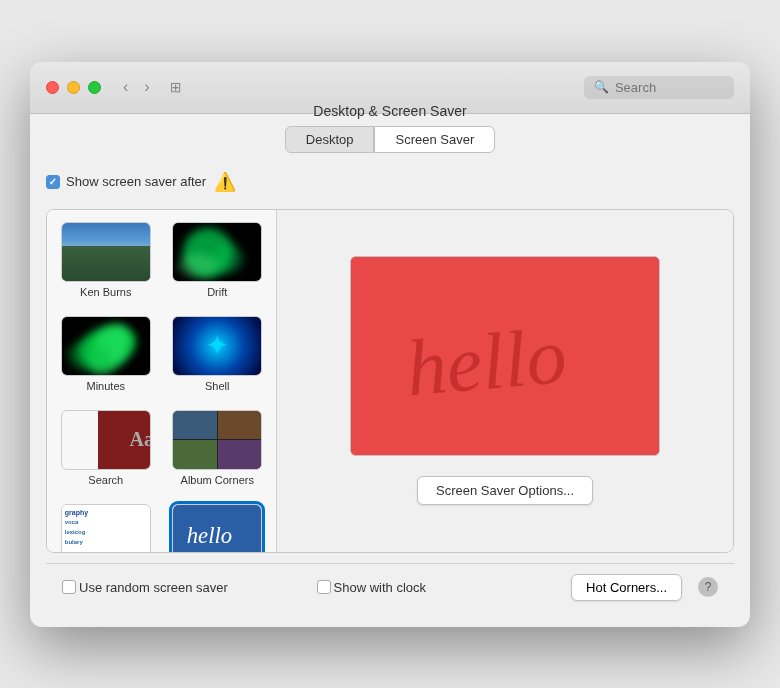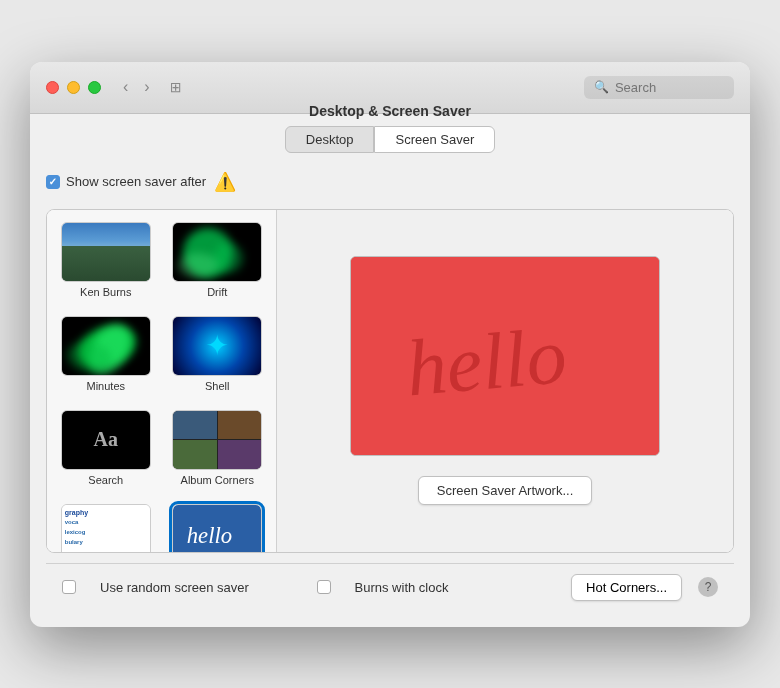--- a/index.html
+++ b/index.html
@@ -63,21 +63,21 @@
       cursor: pointer;
       color: #888;
       font-size: 14px;
       padding: 2px 6px;
     }
     .titlebar-title {
       position: absolute;
       left: 50%;
       transform: translateX(-50%);
       font-size: 14px;
-      font-weight: 700;
+      font-weight: 400;
       color: #333;
       margin-top: 48px;
     }
     .search-box {
       margin-left: auto;
       display: flex;
       align-items: center;
       background: rgba(0,0,0,0.08);
       border-radius: 6px;
       padding: 4px 10px;
@@ -273,21 +273,21 @@
       display: flex;
       align-items: center;
       padding: 10px 16px;
       gap: 16px;
       border-top: 1px solid #d0d0d0;
       background: #f0f0f0;
     }
     .bottom-check {
       display: flex;
       align-items: center;
-      gap: 24px;
+      gap: 3px;
       font-size: 13px;
       color: #333;
       flex: 1;
     }
     .cb-empty {
       width: 14px;
       height: 14px;
       border: 1.5px solid #aaa;
       border-radius: 3px;
       background: white;
@@ -353,24 +353,25 @@
       background: radial-gradient(ellipse at 50% 50%, #d4a017 0%, #8a6010 50%, #1a0500 100%);
     }
     
     .thumb-shell-img {
       width: 100%; height: 100%;
       background: radial-gradient(circle at 50% 50%, #00ccff 0%, #0044aa 50%, #000033 100%);
     }
     
     .thumb-message-img {
       width: 100%; height: 100%;
-      background: #000000;
-      display: flex;
-      align-items: center;
-      justify-content: center;
+      background: #7f1d1d;
+      display: flex;
+      align-items: center;
+      justify-content: center;
+      margin-left: 36px;
     }
     
     .thumb-album-img {
       width: 100%; height: 100%;
       display: grid;
       grid-template-columns: 1fr 1fr;
       grid-template-rows: 1fr 1fr;
       gap: 1px;
       background: #222;
     }
@@ -515,30 +516,30 @@
 
       <div class="preview-area">
         <div class="preview-frame">
 
           <svg viewBox="0 0 310 200" width="310" height="200" style="position:absolute;top:0;left:0;">
             <rect width="310" height="200" fill="#e84848"></rect>
 
             <text x="55" y="130" font-family="'Brush Script MT', cursive, Georgia, serif" font-size="80" fill="#c83030" font-style="italic" transform="rotate(-5, 155, 100)">hello</text>
           </svg>
         </div>
-        <button class="options-btn">Screen Saver Artwork...</button>
+        <button class="options-btn">Screen Saver Options...</button>
       </div>
     </div>
 
     <div class="bottom-bar">
       <label class="bottom-check">
         <div class="cb-empty"></div>
         <span>Use random screen saver</span>
       </label>
       <label class="bottom-check">
         <div class="cb-empty"></div>
-        <span>Burns with clock</span>
+        <span>Show with clock</span>
       </label>
       <button class="hot-corners-btn">Hot Corners...</button>
       <button class="help-btn">?</button>
     </div>
   </div>
 </div>
 
 </body></html>

